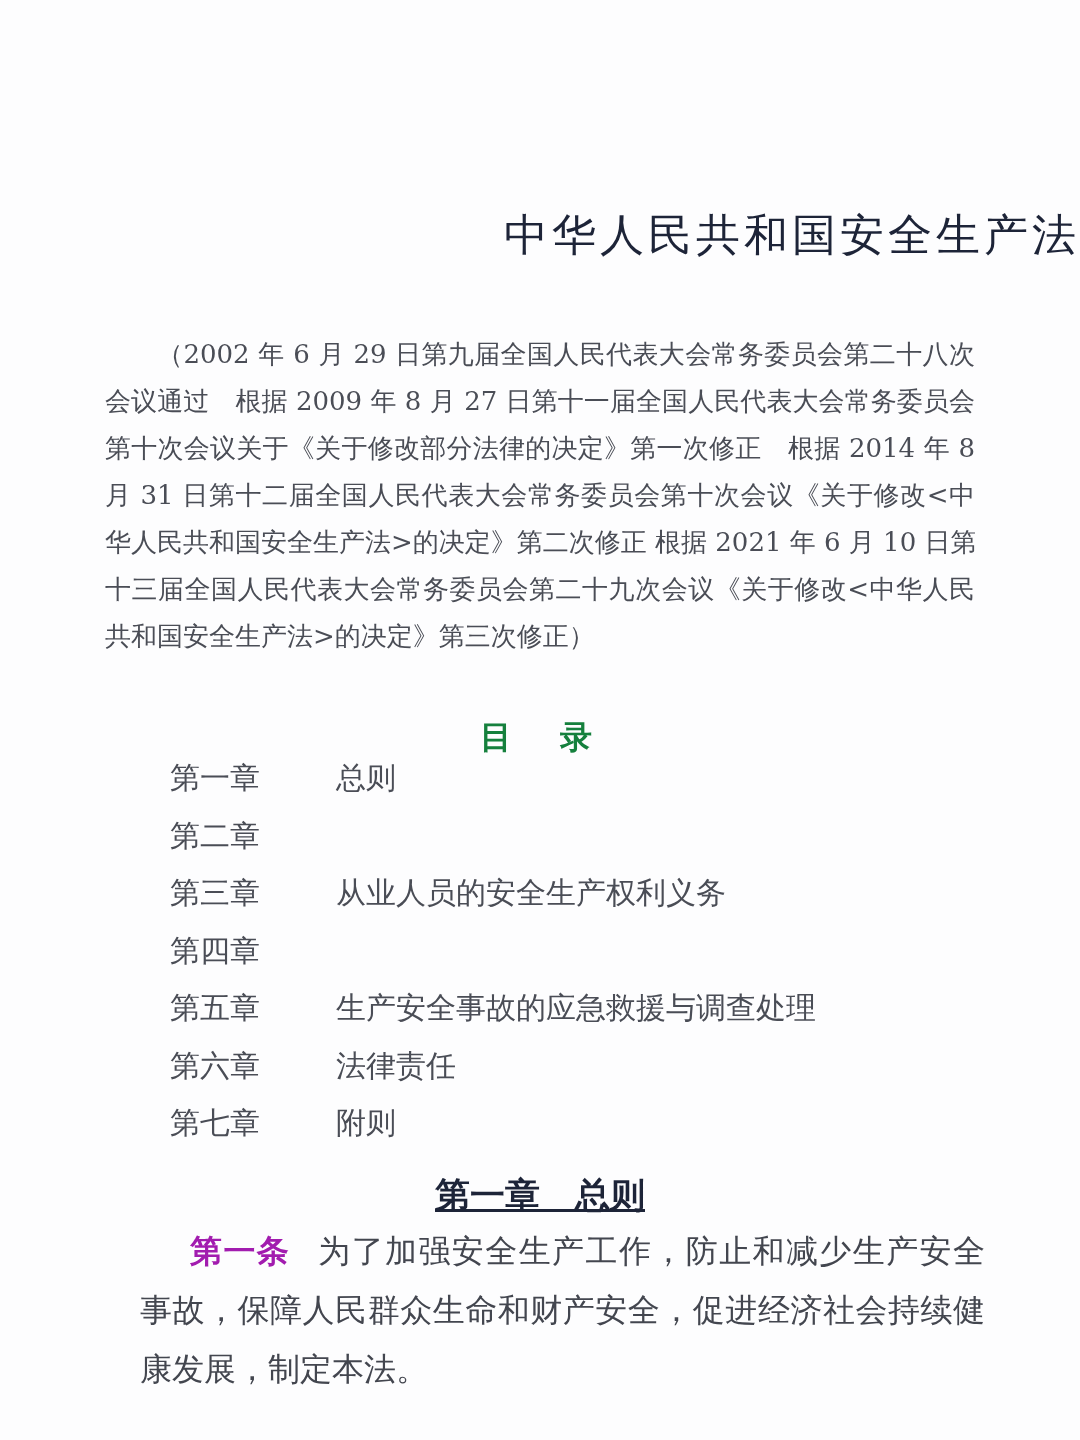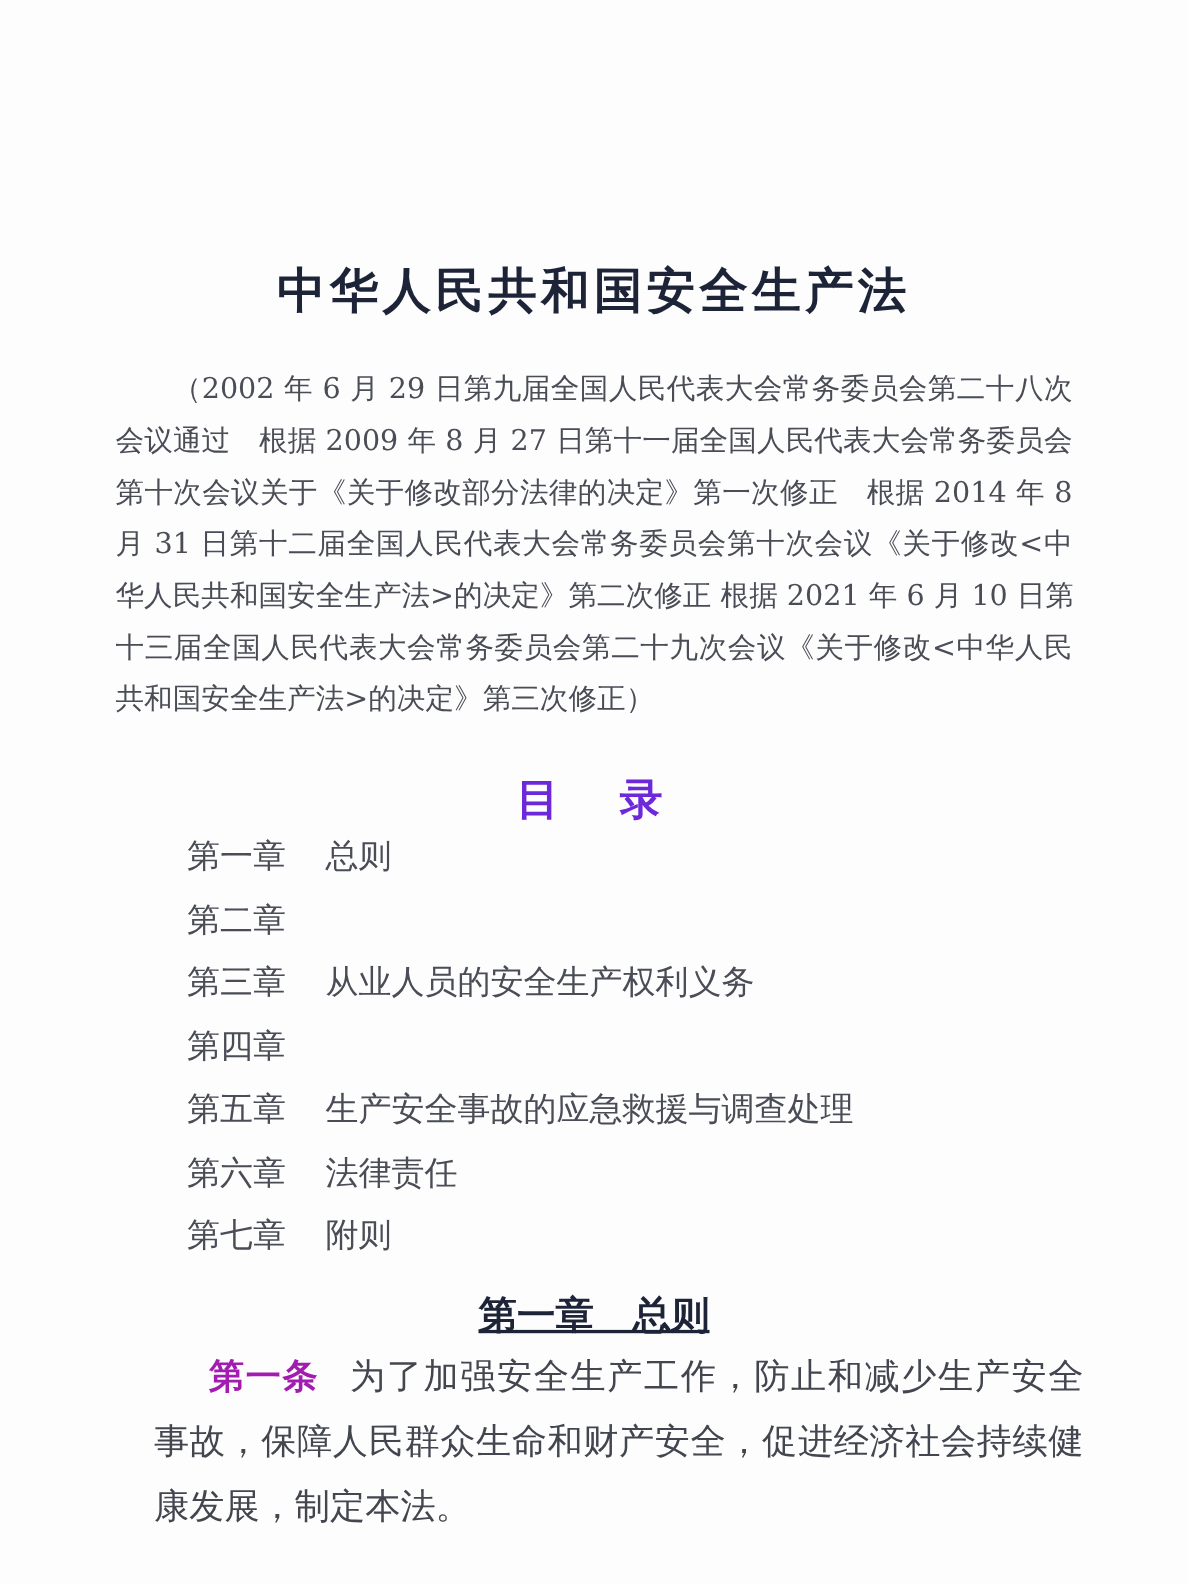--- a/index.html
+++ b/index.html
@@ -12,26 +12,26 @@
     overflow: hidden;
   }
   .page {
     position: relative;
     width: 1080px;
     height: 1440px;
     background: #fdfdfe;
   }
   .law-title {
     position: absolute;
-    top: 235px;
+    top: 206px;
     left: 0;
     width: 100%;
-    text-align: center;
+    text-align: right;
     font-family: "DejaVu Sans", "Liberation Sans", sans-serif;
-    font-weight: 700;
+    font-weight: 400;
     font-size: 44px;
     letter-spacing: 4px;
     color: #1d2438;
   }
   .preamble {
     position: absolute;
     top: 331px;
     left: 105px;
     width: 870px;
     font-size: 26px;
@@ -46,46 +46,46 @@
     white-space: nowrap;
   }
   .preamble .pline.first {
     text-indent: 52px;
   }
   .preamble .pline.last {
     text-align-last: left;
   }
   .toc-heading {
     position: absolute;
-    top: 700px;
+    top: 716px;
     left: 0;
     width: 100%;
     text-align: center;
     font-family: "DejaVu Sans", "Liberation Sans", sans-serif;
     font-weight: 700;
-    font-size: 39px;
+    font-size: 32px;
     letter-spacing: 8px;
-    color: #6d28d9;
+    color: #15803d;
   }
   .toc-list {
     position: absolute;
     top: 750px;
     left: 170px;
     width: 805px;
     font-size: 30px;
     color: #4a4d56;
   }
   .toc-item {
     display: flex;
     align-items: center;
     height: 57.5px;
     gap: 36px;
   }
   .toc-chapter { flex: 0 0 auto; }
-  .toc-title   { flex: 0 0 auto; }
+  .toc-title   { flex: 0 0 auto; margin-left: 40px; }
   .chapter-heading {
     position: absolute;
     top: 1172px;
     left: 0;
     width: 100%;
     text-align: center;
     font-family: "DejaVu Sans", "Liberation Sans", sans-serif;
     font-weight: 700;
     font-size: 35px;
     color: #1d2438;

